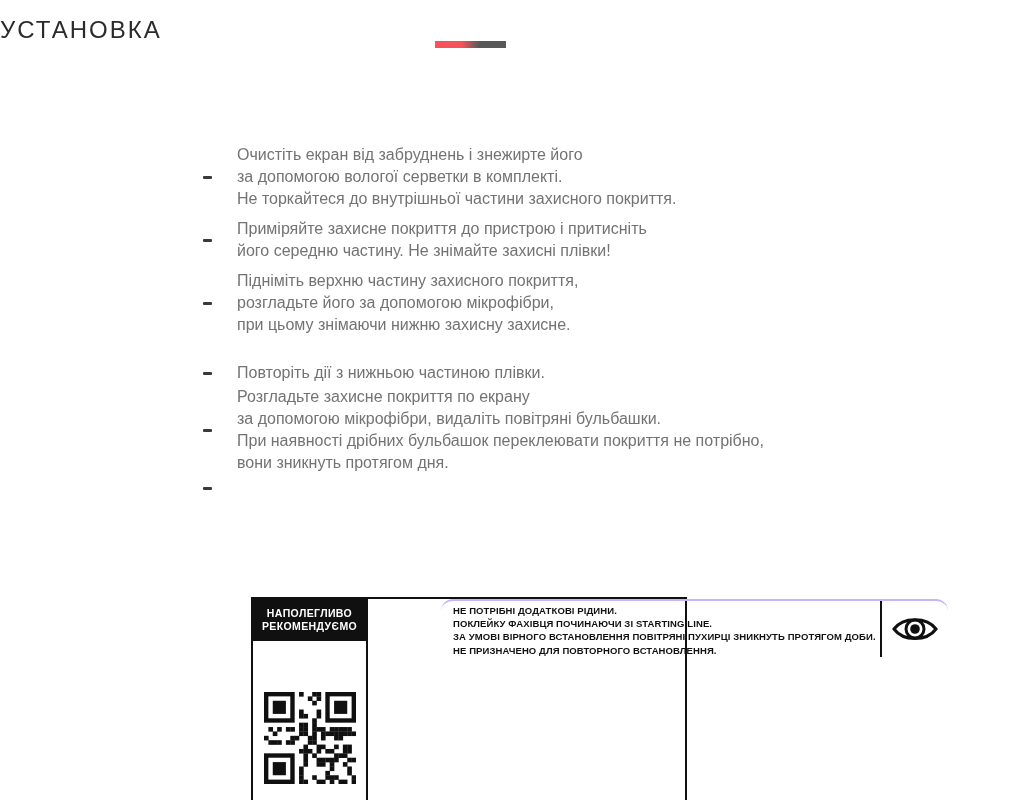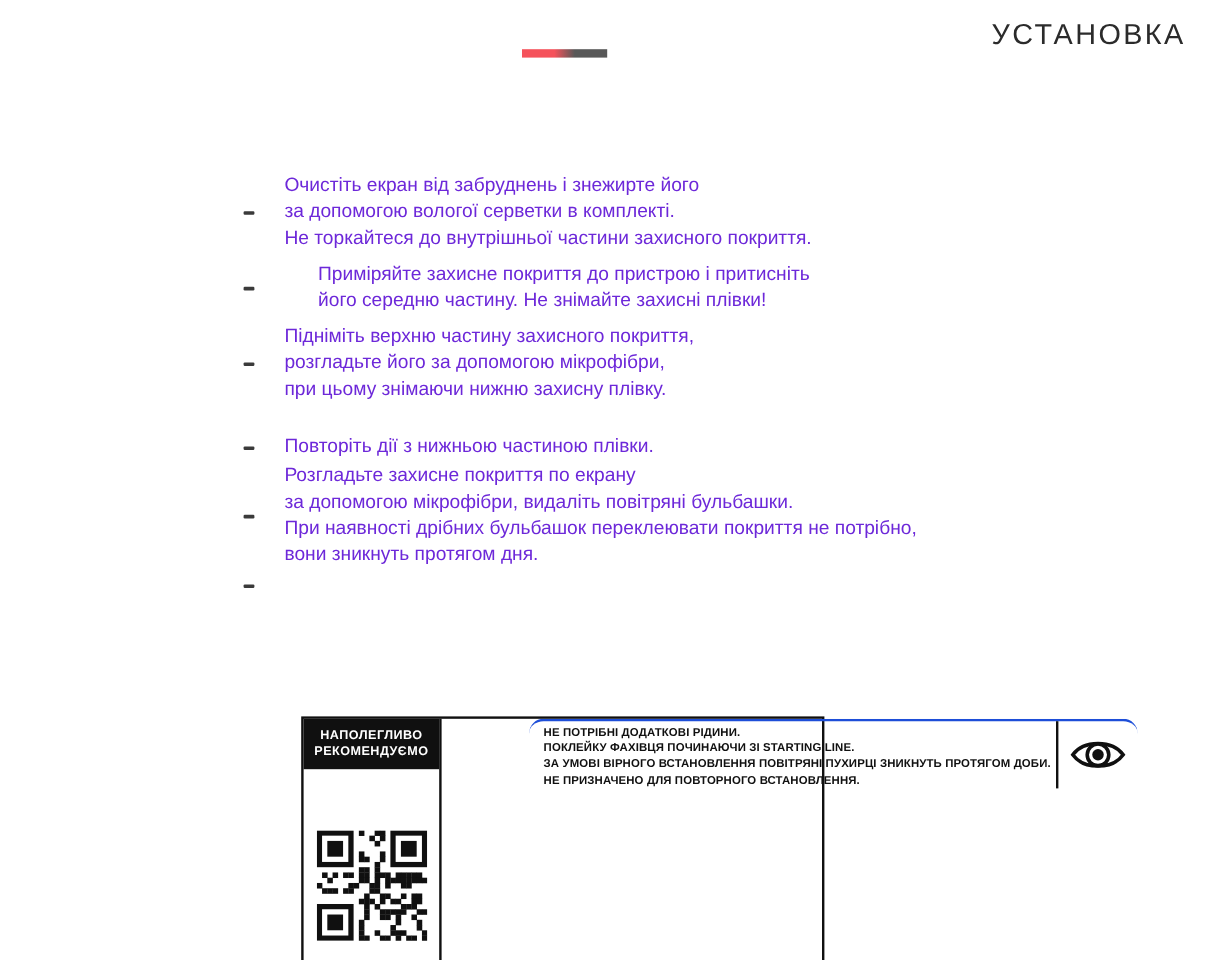--- a/index.html
+++ b/index.html
@@ -2,37 +2,37 @@
 <html><head>
 <meta charset="utf-8">
 <style>
   html,body{margin:0;padding:0;}
   body{
     width:1024px;height:800px;background:#ffffff;position:relative;overflow:hidden;
     font-family:"Liberation Sans", sans-serif;
     -webkit-font-smoothing:antialiased;
   }
   .title{
-    position:absolute;top:0;left:0;width:940px;text-align:right;
-    font-size:24px;font-weight:400;letter-spacing:2px;color:#2b2b2b;margin-left:48px;
+    position:absolute;top:0;left:0;width:940px;text-align:left;
+    font-size:24px;font-weight:400;letter-spacing:2px;color:#2b2b2b;
   }
   .accent-bar{
     position:absolute;left:435px;top:41px;width:71px;height:7px;
     background:linear-gradient(90deg,#f5525b 0%,#f5525b 38%,#585858 62%,#585858 100%);
   }
   .instruction{
     position:absolute;left:203px;display:flex;align-items:center;
   }
   .bullet-col{width:34px;flex:none;display:flex;align-items:center;}
   .dash{width:9px;height:3px;background:#3a3a3a;border-radius:1px;}
   .item-text{
-    font-size:16px;line-height:22px;color:#6d28d9;white-space:pre-line;
+    font-size:16px;line-height:22px;color:#737373;white-space:pre-line;
   }
   .item-1{top:144px;}
-  .item-2{top:218px;gap:28px;}
+  .item-2{top:218px;}
   .item-3{top:270px;}
   .item-4{top:342px;margin-top:20px;}
   .item-5{top:386px;}
   .item-6{top:487px;}
 
   .info-box{
     position:absolute;left:251px;top:597px;width:436px;height:239px;
     border:2px solid #101010;box-sizing:border-box;
     display:flex;flex-direction:row;background:#fff;gap:48px;
   }
@@ -46,21 +46,21 @@
     font-weight:700;font-size:10.5px;line-height:13px;padding:8px 0;
     letter-spacing:0.4px;white-space:pre-line;box-sizing:border-box;
   }
   .qr-wrap{flex:1;display:flex;align-items:center;justify-content:center;}
   .box-right{
     flex:1;padding:13px 12px 0 13px;color:#101010;
     font-weight:700;font-size:15.5px;line-height:21px;
   }
   .point{white-space:pre-line;margin:0 0 17px 0;}
   .box-bottom{
-    flex:none;height:56px;border-top:2px solid #1d4ed8;display:flex;border-radius:12px;
+    flex:none;height:56px;border-top:2px solid #c4b5fd;display:flex;border-radius:12px;
   }
   .notes{
     flex:1;padding:3px 4px 0 12px;color:#101010;
     font-size:9.5px;font-weight:700;line-height:13.2px;letter-spacing:0.1px;
   }
   .eye-cell{
     width:66px;flex:none;border-left:2px solid #101010;
     display:flex;align-items:center;justify-content:center;
   }
 </style>
@@ -84,21 +84,21 @@
     </div>
   <div class="item-text">Приміряйте захисне покриття до пристрою і притисніть
 його середню частину. Не знімайте захисні плівки!</div>
 </div>
 <div class="instruction item-3">
   <div class="bullet-col">
       <span class="dash"></span>
     </div>
   <div class="item-text">Підніміть верхню частину захисного покриття,
 розгладьте його за допомогою мікрофібри,
-при цьому знімаючи нижню захисну плівку.</div>
+при цьому знімаючи нижню захисну захисне.</div>
 </div>
 <div class="instruction item-4">
   <div class="bullet-col">
       <span class="dash"></span>
     </div>
   <div class="item-text">Повторіть дії з нижньою частиною плівки.</div>
 </div>
 <div class="instruction item-5">
   <div class="bullet-col">
       <span class="dash"></span>

